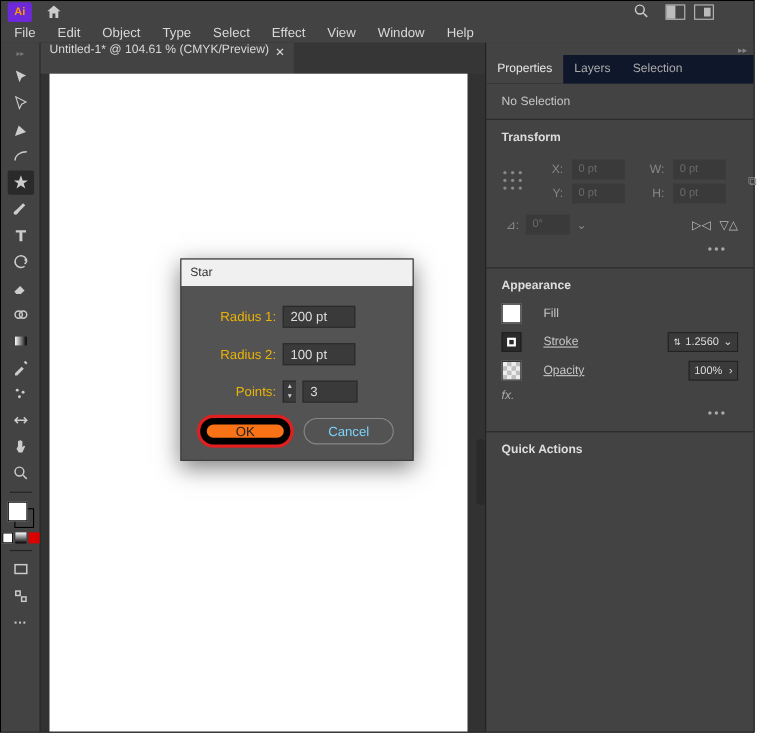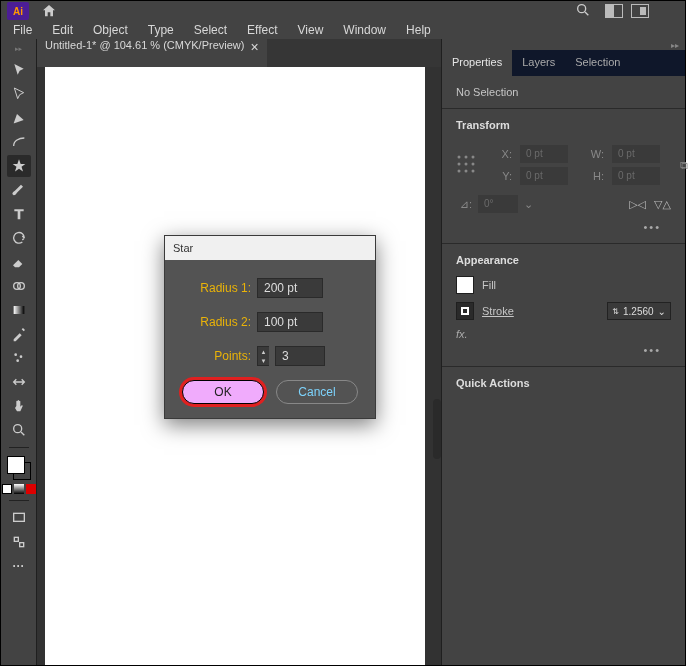--- a/index.html
+++ b/index.html
@@ -1,20 +1,20 @@
 <!DOCTYPE html>
 <html><head>
 <meta charset="utf-8">
 <style>
   * { box-sizing: border-box; margin: 0; padding: 0; font-family: "Segoe UI", Tahoma, sans-serif; }
   html, body { width: 690px; height: 670px; background: #fff; overflow: hidden; }
   .app { width: 686px; height: 666px; background: #434343; position: relative; border: 1px solid #000; display: flex; flex-direction: column; font-size: 12px; color: #d8d8d8; }
   
   .titlebar { height: 26px; background: #434343; display: flex; align-items: center; padding: 0 4px; }
-  .ai-logo { width: 22px; height: 18px; background: #4c1d95; border-radius: 2px; display: flex; align-items: center; justify-content: center; color: #ff9a00; font-size: 10px; font-weight: 700; margin: 0 8px 0 2px; }
+  .ai-logo { width: 22px; height: 18px; background: #6d28d9; border-radius: 2px; display: flex; align-items: center; justify-content: center; color: #ff9a00; font-size: 10px; font-weight: 700; margin: 0 8px 0 2px; }
   .home-ic { width: 16px; height: 16px; margin-left: 4px; }
   .title-spacer { flex: 1; }
   .win-btns { display: flex; gap: 10px; margin-right: 4px; }
   .menubar { height: 22px; background: #434343; display: flex; align-items: center; padding: 0 4px; gap: 4px; }
   .menu-item { padding: 2px 8px; cursor: default; }
   
   .main { flex: 1; display: flex; background: #323232; }
   .toolbar { width: 36px; background: #434343; display: flex; flex-direction: column; align-items: center; padding-top: 6px; gap: 2px; border-right: 1px solid #1f1f1f; }
   .tool { width: 24px; height: 22px; display: flex; align-items: center; justify-content: center; border-radius: 2px; }
   .tool.sel { background: #2a2a2a; }
@@ -35,38 +35,38 @@
   .panels { width: 244px; background: #434343; border-left: 1px solid #1f1f1f; display: flex; flex-direction: column; font-size: 11px; color: #c6c6c6; }
   .panel-tabs { display: flex; height: 26px; background: #0f172a; }
   .ptab { padding: 6px 10px; color: #aaa; }
   .ptab.active { background: #434343; color: #e6e6e6; }
   .section { padding: 10px 14px; }
   .section-title { font-size: 11px; font-weight: 600; color: #ddd; margin-bottom: 10px; }
   .sep { height: 1px; background: #2a2a2a; }
   .xform-row { display: flex; align-items: center; gap: 8px; margin: 4px 0; }
   .lbl { color: #888; width: 16px; text-align: right; }
   .val-disabled { width: 48px; height: 18px; line-height: 18px; background: #3a3a3a; color: #6a6a6a; padding: 0 6px; font-size: 10px; }
-  .prop-row { display: flex; align-items: center; gap: 8px; margin: 8px 0; }
+  .prop-row { display: flex; align-items: center; gap: 20px; margin: 8px 0; }
   .sw { width: 18px; height: 18px; border: 1px solid #1f1f1f; }
   .stroke-sw { width: 18px; height: 18px; background: #2a2a2a; border: 1px solid #1f1f1f; position: relative; }
   .stroke-sw::after { content:''; position:absolute; inset:4px; border:2px solid #fff; }
   .mini-input { height: 18px; background: #3a3a3a; border: 1px solid #222; color: #ddd; font-size: 10px; padding: 0 4px; display:flex; align-items:center; }
   .more-dots { text-align: right; color: #aaa; padding: 4px 10px 0 0; letter-spacing: 2px; }
   
   .dialog { position: absolute; left: 127px; top: 196px; width: 212px; background: #535353; border: 1px solid #3a3a3a; box-shadow: 0 6px 20px rgba(0,0,0,.5); font-size: 12px; }
   .dlg-title { height: 24px; background: #f0f0f0; color: #333; display: flex; align-items: center; padding: 0 8px; font-size: 11px; }
   .dlg-body { padding: 18px 16px 14px 16px; }
   .field { display: flex; align-items: center; margin-bottom: 14px; gap: 6px; }
   .field label { width: 70px; text-align: right; color: #eab308; }
   .field input { background: #3a3a3a; border: 1px solid #2a2a2a; color: #ddd; height: 20px; padding: 0 6px; font-size: 12px; width: 66px; }
   .stepper { width: 12px; height: 20px; background: #3a3a3a; border: 1px solid #2a2a2a; border-right: none; display:flex; flex-direction:column; }
   .stepper span { flex:1; display:flex; align-items:center; justify-content:center; font-size:6px; color:#ccc; }
   .btn-row { display: flex; gap: 12px; margin-top: 14px; justify-content: center; }
   .dlg-btn { width: 82px; height: 24px; border-radius: 12px; border: 1px solid #888; background: transparent; color: #7dd3fc; font-size: 12px; cursor: default; display:flex; align-items:center; justify-content:center; }
-  .dlg-btn.ok { background: #f0abfc; color: #222; border: 1px solid #000000; box-shadow: 0 0 0 3px #e02020; }
+  .dlg-btn.ok { background: #f97316; color: #222; border: 6px solid #000000; box-shadow: 0 0 0 3px #e02020; }
   .chk-pattern { background-image: linear-gradient(45deg,#bbb 25%,transparent 25%),linear-gradient(-45deg,#bbb 25%,transparent 25%),linear-gradient(45deg,transparent 75%,#bbb 75%),linear-gradient(-45deg,transparent 75%,#bbb 75%); background-size:8px 8px; background-position:0 0,0 4px,4px -4px,-4px 0; background-color:#eee; }
   .titlebar .sq-btn { width:18px; height:14px; border:1px solid #bbb; margin-right:8px; }
   .scroll-thumb { position:absolute; right:0; top:360px; width:8px; height:60px; background:#2a2a2a; border-radius:4px; }
 </style>
 </head>
 <body>
 
 <div class="app">
 
   <div class="titlebar">
@@ -344,20 +344,29 @@
         <div class="prop-row">
           <div class="stroke-sw"></div>
           <span style="text-decoration:underline">Stroke</span>
           <div style="flex:1"></div>
           <div class="mini-input">
               <span style="margin-right:4px;font-size:8px">⇅</span>
               <span>1.2560</span>
               <span style="margin-left:4px">⌄</span>
             </div>
         </div>
+        <div class="prop-row">
+          <div class="sw chk-pattern"></div>
+          <span style="text-decoration:underline">Opacity</span>
+          <div style="flex:1"></div>
+          <div class="mini-input">
+              <span>100%</span>
+              <span style="margin-left:6px">›</span>
+            </div>
+        </div>
         <div style="margin-top:4px;font-style:italic;color:#aaa">fx.</div>
         <div class="more-dots">•••</div>
       </div>
       <div class="sep"></div>
       <div class="section">
         <div class="section-title">Quick Actions</div>
       </div>
     </div>
   </div>
 </div>

